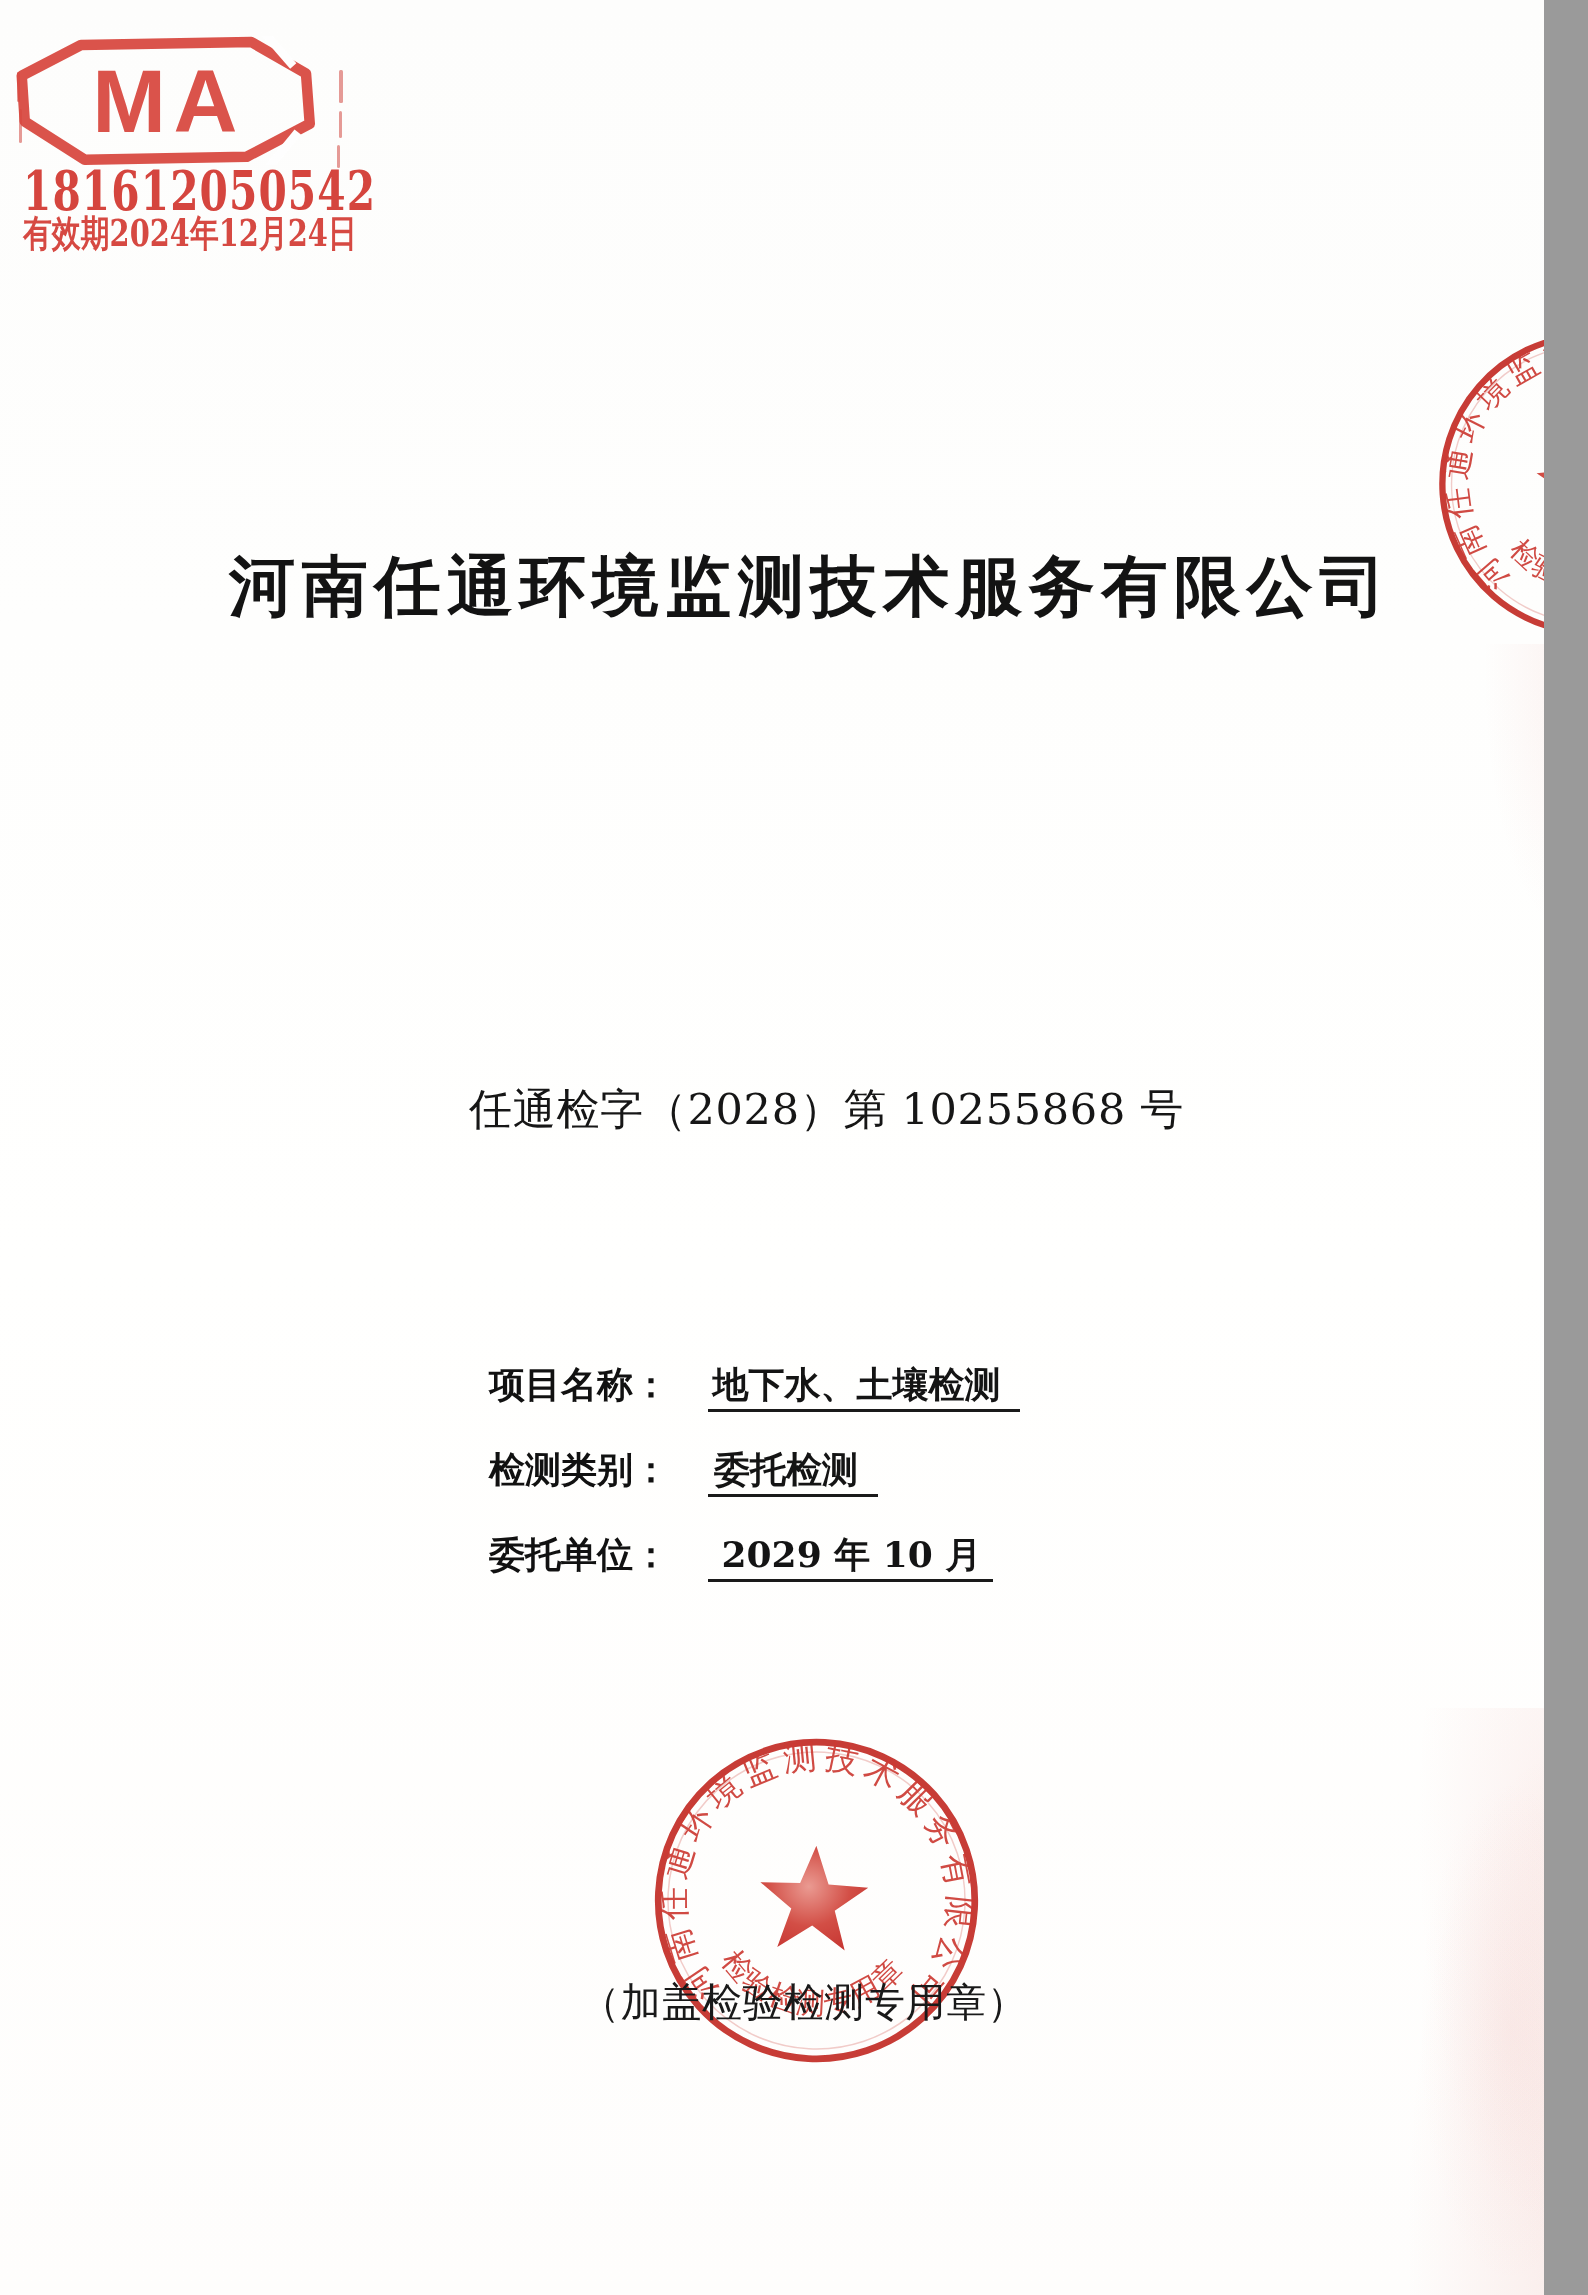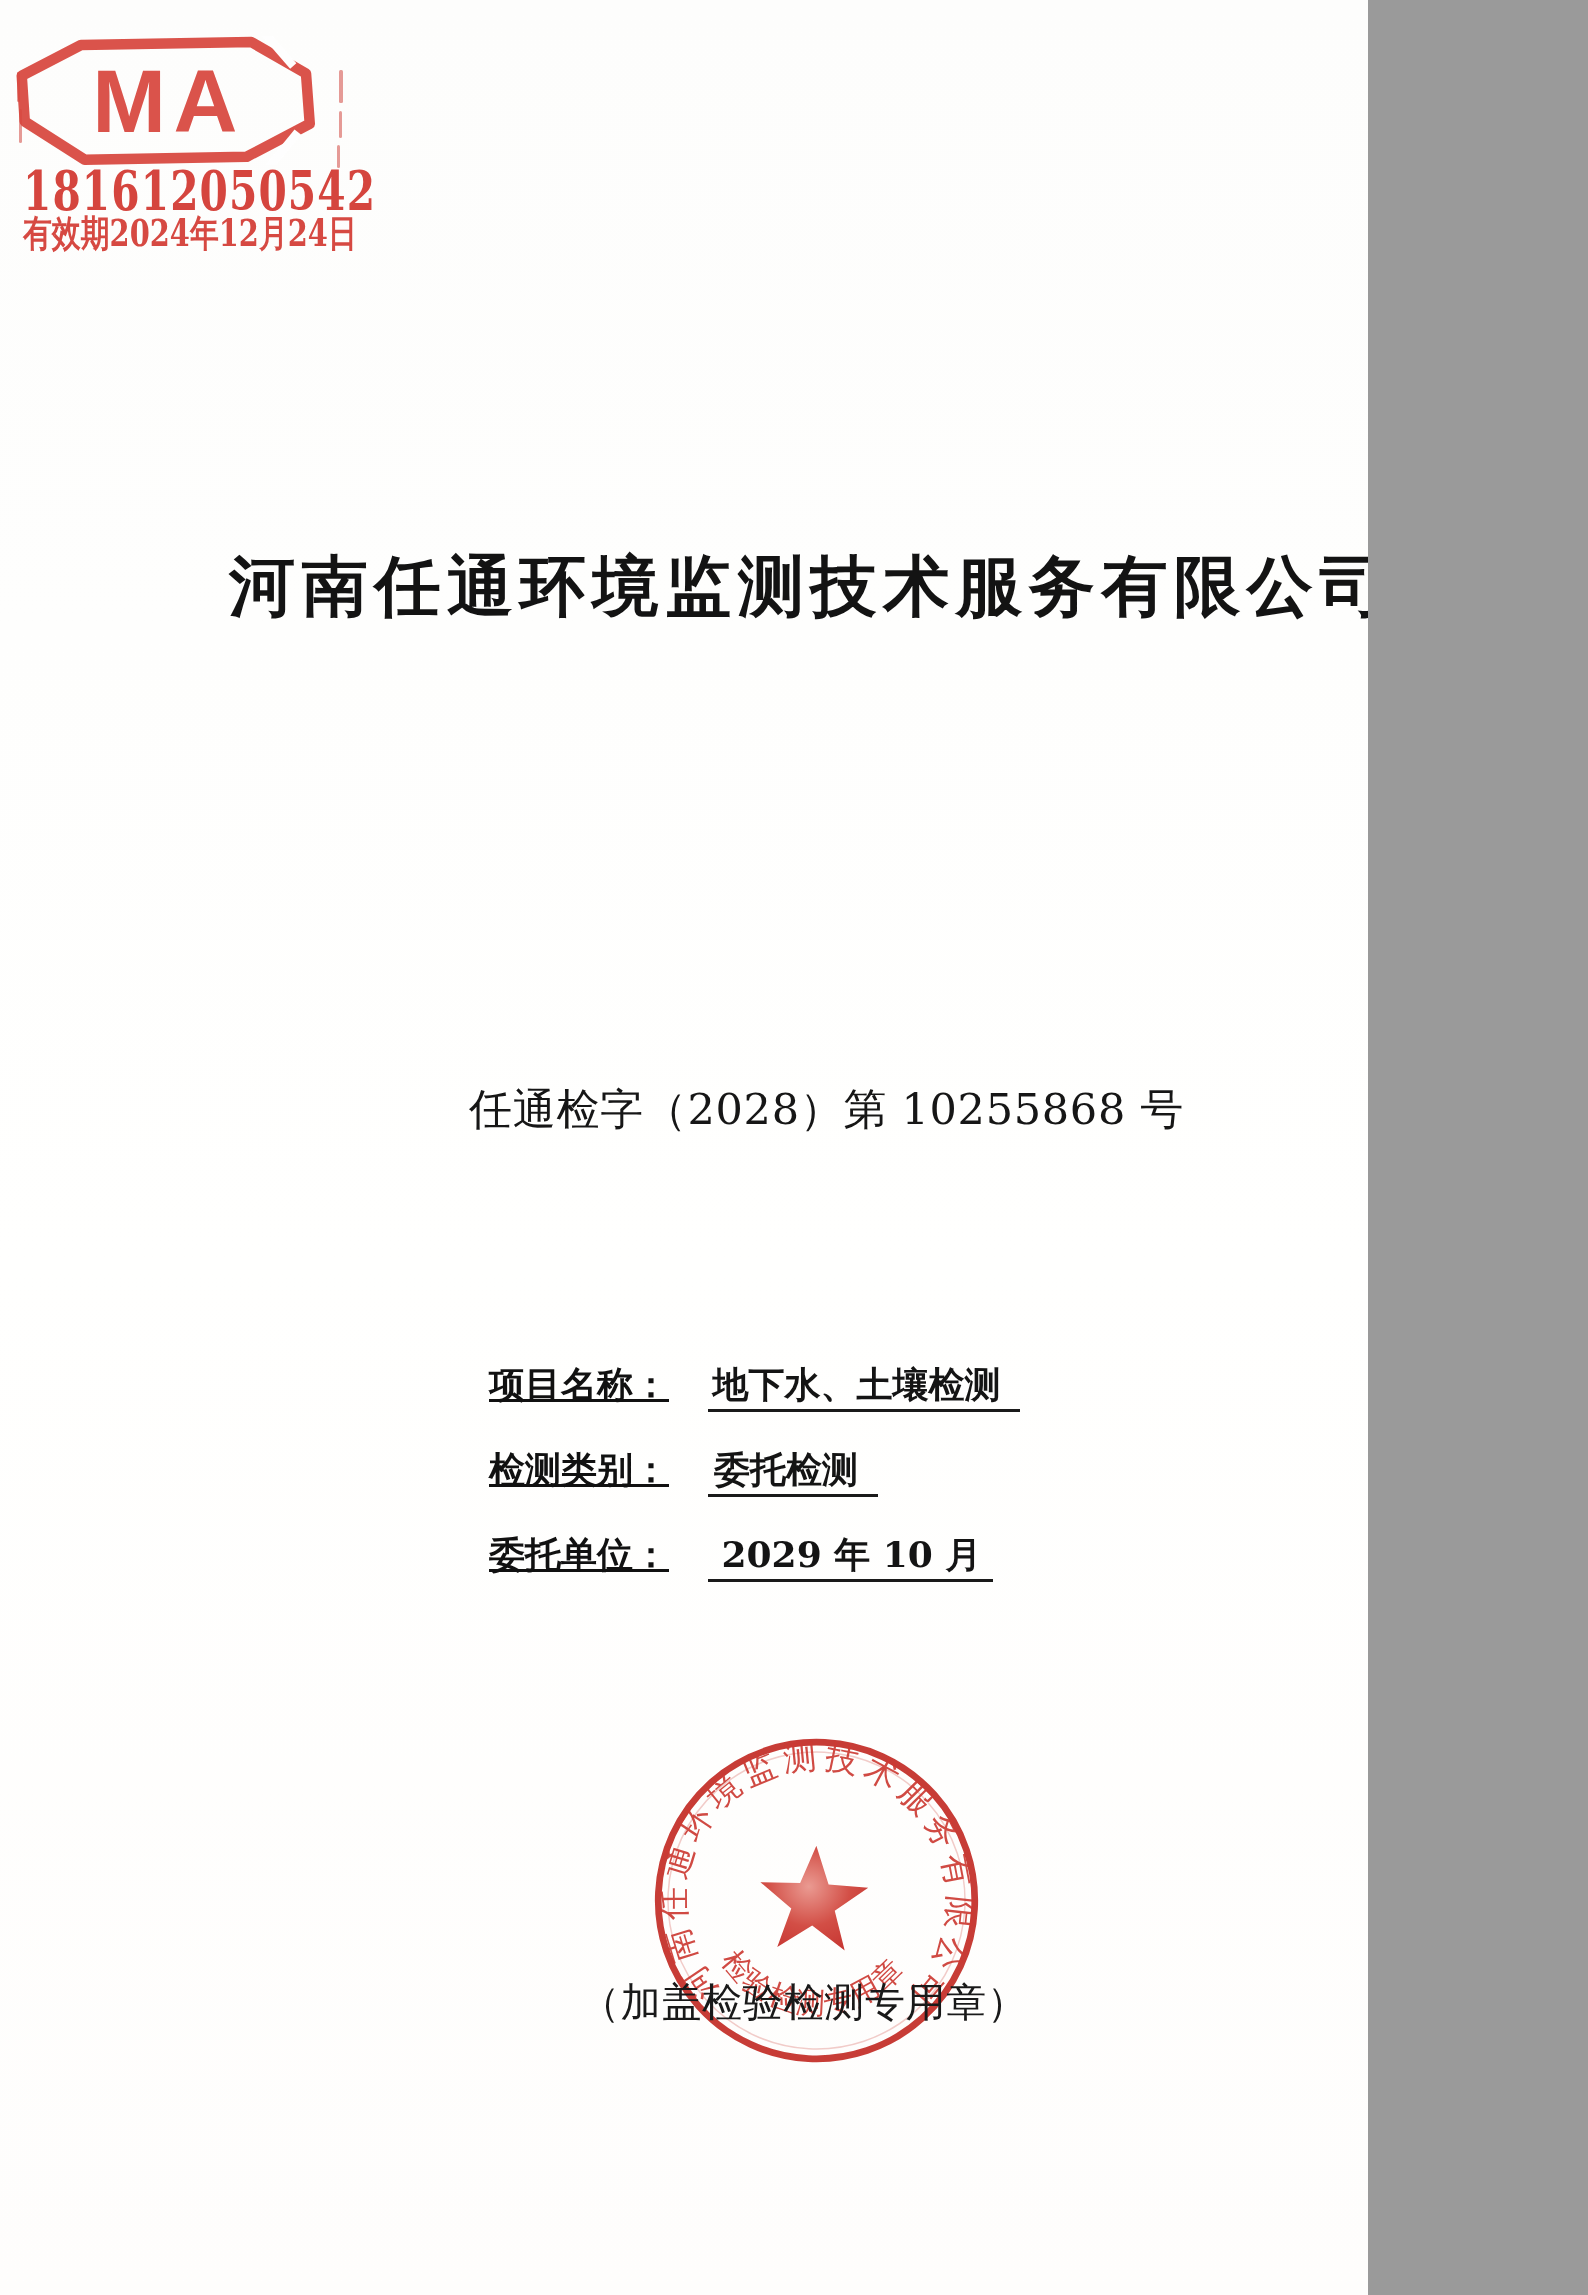--- a/index.html
+++ b/index.html
@@ -1,18 +1,18 @@
 <!DOCTYPE html>
 <html style="font-size:12px"><head>
 <meta charset="utf-8">
 <style>
   html,body{margin:0;padding:0;background:#9a9a9a;}
   #page{
     position:relative;
-    width:1368px;height:2295px;
+    width:1544px;height:2295px;
     background:linear-gradient(180deg,#fdfdfc 0%,#fffffe 55%,#fefdfc 100%);
     overflow:hidden;
     font-family:"DejaVu Serif","Liberation Serif",serif;
   }
   .abs{position:absolute;}
 
   
   #cma-block{left:13.5px;top:34px;width:352px;height:232px;z-index:3;}
   #cma-code{
     left:9px;top:129px;width:464px;
@@ -42,21 +42,21 @@
   #report-number{
     left:469px;top:1086px;
     font-size:43px;font-weight:500;letter-spacing:0.7px;line-height:1.1;
     color:#161616;white-space:nowrap;z-index:3;
   }
   #fields-block{left:489px;top:1365px;z-index:3;}
   .field-row{display:flex;align-items:baseline;height:39px;margin-bottom:46px;white-space:nowrap;}
   .field-label{
     width:219px;flex:0 0 219px;
     font-family:"Liberation Sans","DejaVu Sans",sans-serif;
-    font-weight:700;font-size:36px;color:#111;line-height:1.1;text-decoration:underline;
+    font-weight:700;font-size:36px;color:#111;line-height:1.1;
   }
   .field-value{
     font-size:36px;font-weight:600;color:#141414;line-height:1.1;
     border-bottom:3px solid #1a1a1a;
   }
   .pad-r0{padding:0 19.5px 4.5px 4.5px;}
   .pad-r1{padding:0 9px 4.5px 4.5px;}
   .pad-r2{padding:0 19.5px 4.5px 6px;}
   .pad-r3{padding:0 12px 4.5px 13.5px;}
 

